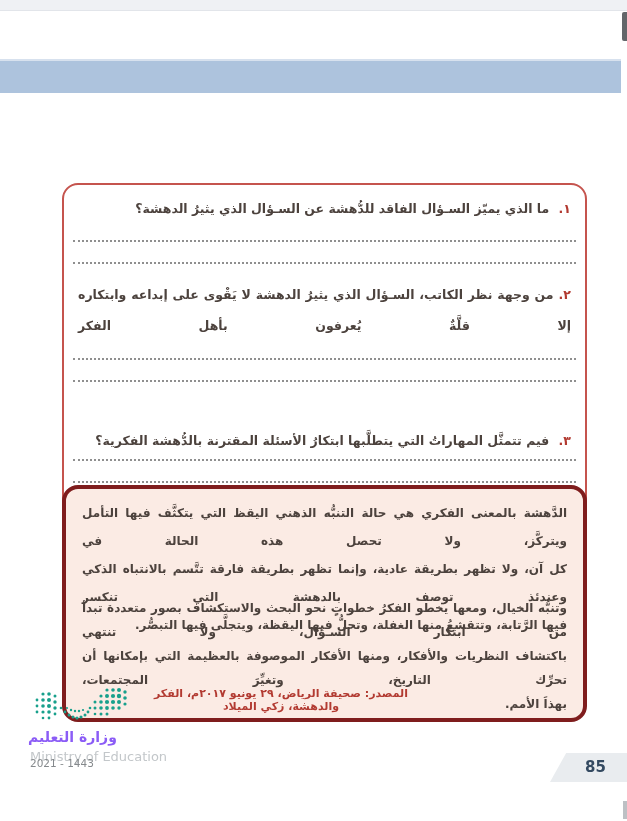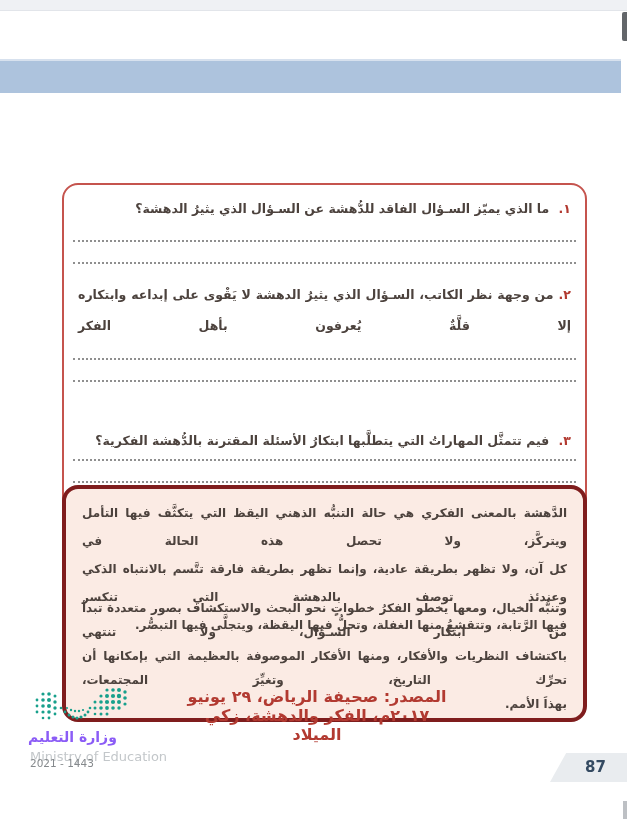--- a/index.html
+++ b/index.html
@@ -24,21 +24,21 @@
   .rtl{direction:rtl;text-align:right;}
   .qrow{right:14px;left:14px;color:#4c423d;font-size:12.5px;font-weight:bold;line-height:19px;}
   .qnum{color:#b23a31;padding-left:5px;}
   .qline2{line-height:31px;}
   .just{text-align:justify;text-align-last:justify;}
   .dotline{left:9px;right:9px;height:0;border-bottom:2px dotted #8f8f8f;}
   .p-par{right:16px;left:16px;color:#4c423d;font-size:12px;font-weight:bold;}
   .p1{line-height:28px;}
   .p2{line-height:24px;}
   .src{left:80px;top:198px;width:270px;text-align:center;direction:rtl;
-       color:#b23a31;font-size:16px;font-weight:bold;margin-left:36px;}
+       color:#b23a31;font-size:11px;font-weight:bold;}
   
   .logo{left:33px;top:686px;}
   .moe-ar{left:28px;top:729px;width:110px;color:#8b5cf6;font-size:14px;font-weight:bold;direction:rtl;text-align:left;}
   .moe-en{left:30px;top:749px;color:#c3c7ca;font-size:13px;}
   .years{left:30px;top:757px;color:#85898c;font-size:10.5px;}
   
   .badge{left:550px;top:753px;width:77px;height:29px;background:#e9ecef;
          clip-path:polygon(21% 0,100% 0,100% 100%,0 100%);
          line-height:29px;text-align:center;padding-left:14px;box-sizing:border-box;
          color:#344a61;font-size:15px;font-weight:bold;}
@@ -146,14 +146,14 @@
         <circle cx="92" cy="12" r="1.8"></circle>
         <circle cx="92" cy="18" r="1.6"></circle>
     </g>
   </svg>
 </div>
 <div class="abs moe-ar">وزارة التعليم</div>
 <div class="abs moe-en">Ministry of Education</div>
 <div class="abs years">2021 - 1443</div>
 
 <div class="abs badge">
-  <span>87</span>
+  <span>85</span>
 </div>
 
 </body></html>

